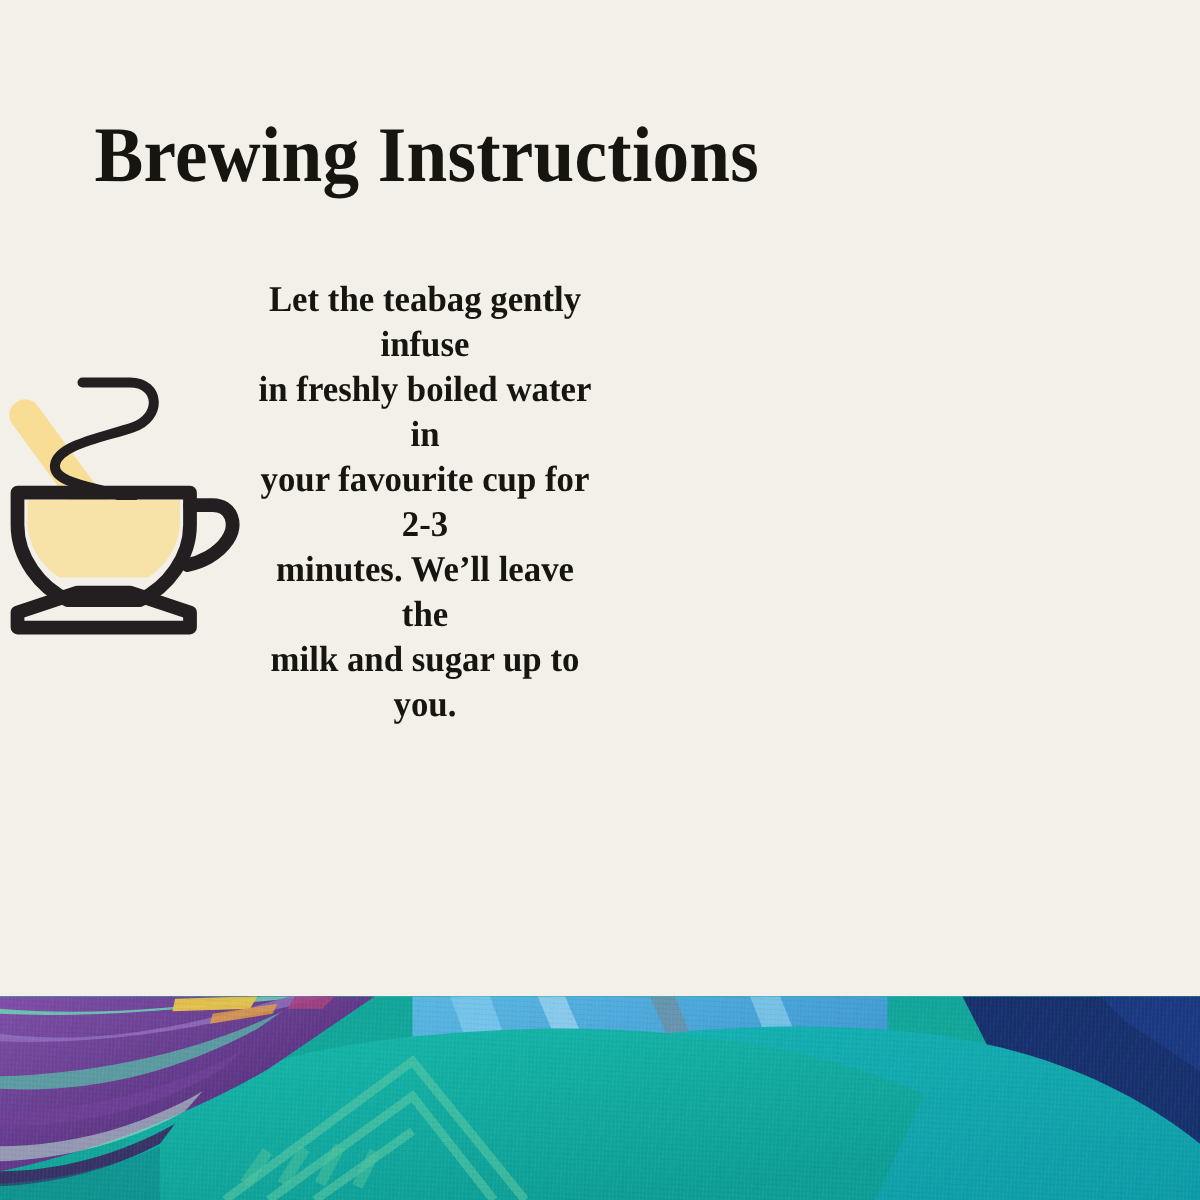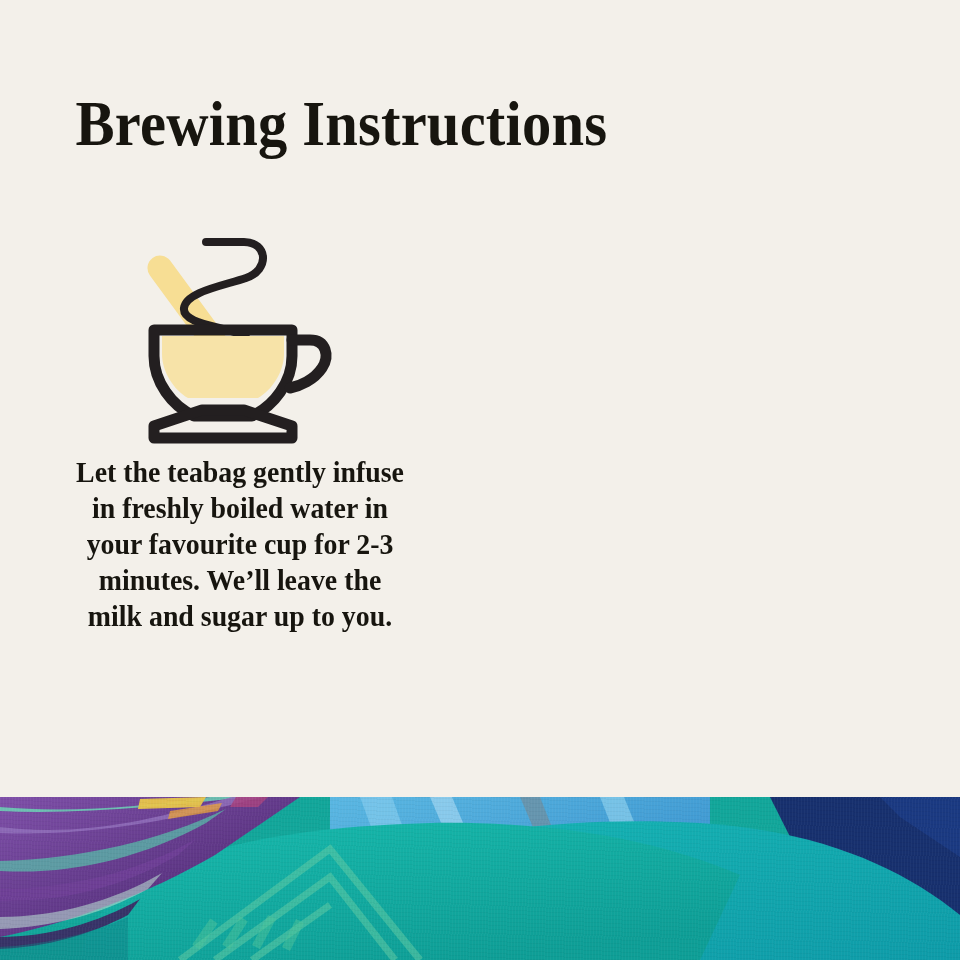--- a/index.html
+++ b/index.html
@@ -49,21 +49,21 @@
     top: 222px;
     left: 0;
     width: 960px;
     display: flex;
     flex-direction: row;
     align-items: flex-start;
   }
   .col {
     width: 480px;
     display: flex;
-    flex-direction: column;
+    flex-direction: row;
     align-items: center;
   }
 
   .icon-slot {
     height: 232px;
     display: flex;
     align-items: center;
     justify-content: center;
   }
   .icon-slot svg { display: block; }

